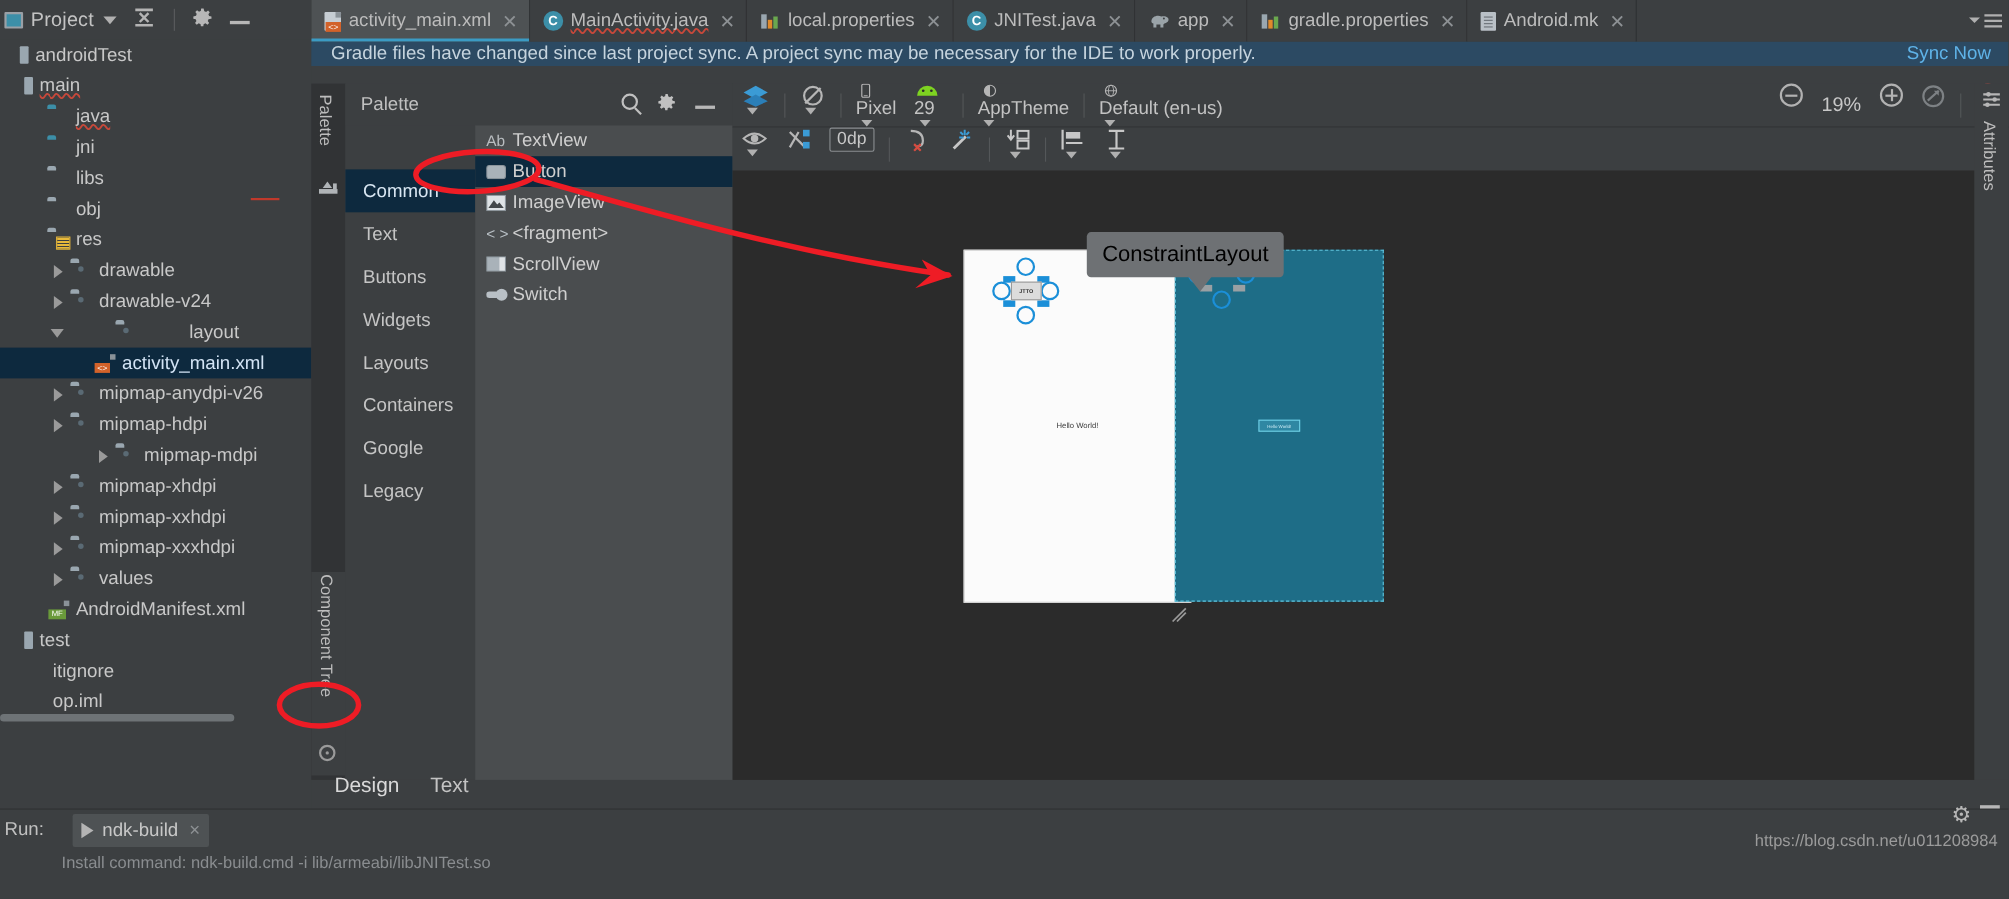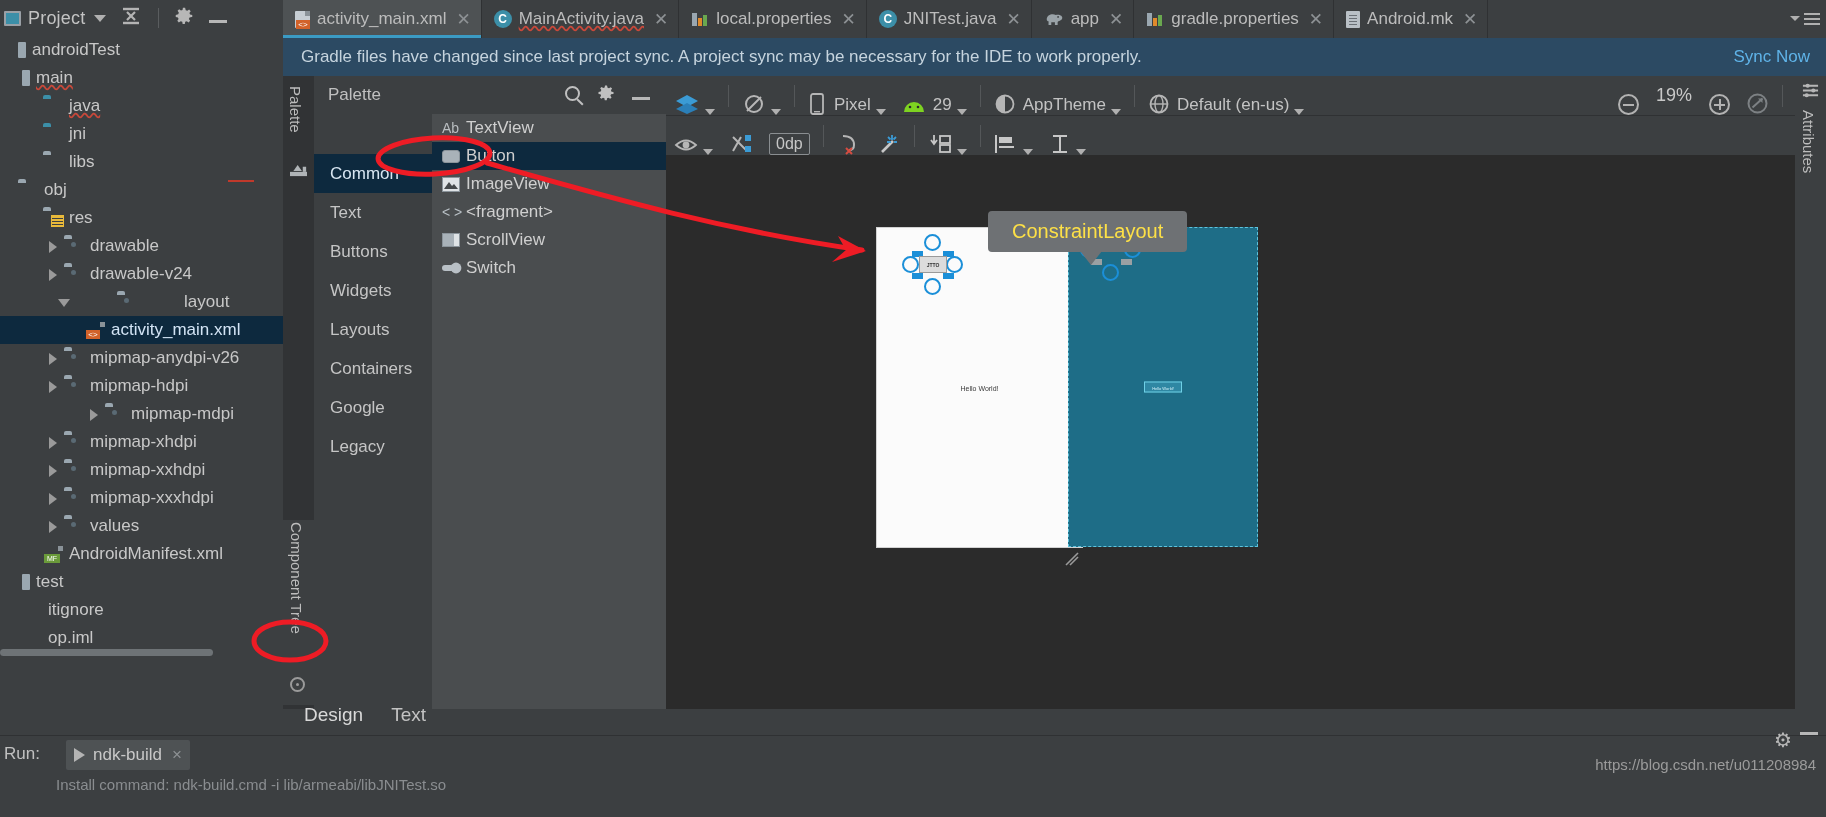--- a/index.html
+++ b/index.html
@@ -199,21 +199,21 @@
     box-shadow: 0 3px 0 #6a7076, 0 6px 0 #6a7076, 0 9px 0 #6a7076;
     background:#6a7076;
   }
   #tabbar-right {
     position:absolute; right: 4px; top: 0; height: 38px;
     display:flex; align-items:center; color:#b0b0b0; font-size:16px;
   }
 
   
   #syncbar {
-    position:absolute; left:283px; top:38px; right:0; height:38px;
+    position:absolute; left:283px; top:38px; right:0; height:22px;
     background:#2c4a63;
     display:flex; align-items:center;
     padding: 0 16px 0 18px;
   }
   #sync-msg { font-size: 17px; color: #c6d4de; flex: 1; }
   #sync-now { font-size: 17px; color: #5fb3e8; cursor: pointer; white-space: nowrap;}
 
   
   #palette-strip {
     position:absolute; left:283px; top:76px; width:31px; bottom:108px;
@@ -287,23 +287,24 @@
     background:#3c3f41;
     display:flex; align-items:center;
     border-bottom:1px solid #2f3133;
   }
   #dsn-toolbar2 {
     position:absolute; left:666px; top:116px; right:0; height:39px;
     background:#3c3f41;
     display:flex; align-items:center;
   }
   .tb-item {
-    display:flex; align-items:flex-end; padding: 0 8px;
+    display:flex; align-items:flex-start; padding: 0 8px;
     font-size:17px; color:#c3c3c3; height:100%;
     white-space:nowrap;
+    flex-direction:column;
   }
   .tb-sep { width:1px; height:22px; background:#545759; margin:0 5px; }
   .caret-sm {
     width:0;height:0;border-left:5px solid transparent;border-right:5px solid transparent;
     border-top:6px solid #b0b0b0; margin-left:5px;
   }
   .circ-btn {
     width:21px;height:21px;border:2px solid #b2b2b2;border-radius:50%;position:relative;
   }
   .circ-btn.minus::after{content:"";position:absolute;left:3px;top:8px;width:11px;border-top:2px solid #b2b2b2;}
@@ -363,22 +364,22 @@
   #sel-widget .corner {
     position:absolute; width:11px; height:6px; background:#1b8fd8;
   }
   #sel-widget .c-tl { left:10px; top:17px; }
   #sel-widget .c-tr { left:41px; top:17px; }
   #sel-widget .c-bl { left:10px; top:39px; }
   #sel-widget .c-br { left:41px; top:39px; }
   
   #cl-tooltip {
     position:absolute; left:322px; top:56px;
-    background:#6e7174; color:#fde047;
-    font-size:20px; padding:9px 24px; border-radius:4px;
+    background:#6e7174; color:#000000;
+    font-size:20px; padding:9px 14px; border-radius:4px;
     white-space:nowrap;
   }
   #cl-tooltip::after {
     content:""; position:absolute; left:92px; bottom:-13px;
     border-left:11px solid transparent; border-right:11px solid transparent;
     border-top:14px solid #6e7174;
   }
   
   .bh { position:absolute; width:17px; height:17px; border-radius:50%; border:2px solid #1b8fd8;}
   .bhr { position:absolute; width:11px; height:6px; background:#9aa0a3; }
@@ -497,21 +498,21 @@
           </span>
           <span class="tree-label">jni</span>
         </div>
         <div class="tree-row" style="padding-left: 25px;">
           <span class="twisty "></span>
           <span style="display: flex; align-items: center;">
             <span class="ic"><span class="ic-folder"></span></span>
           </span>
           <span class="tree-label">libs</span>
         </div>
-        <div class="tree-row" style="">
+        <div class="tree-row" style="padding-left: 25px;">
           <span class="twisty "></span>
           <span style="display: flex; align-items: center;">
             <span class="ic"><span class="ic-folder"></span></span>
           </span>
           <span class="tree-label">obj</span>
         </div>
         <div class="tree-row" style="padding-left: 25px;">
           <span class="twisty "></span>
           <span style="display: flex; align-items: center;">
             <span class="ic ic-folder-res"><span class="ic-folder"></span></span>
@@ -525,21 +526,21 @@
           </span>
           <span class="tree-label">drawable</span>
         </div>
         <div class="tree-row" style="padding-left: 46px;">
           <span class="twisty closed"></span>
           <span style="display: flex; align-items: center;">
             <span class="ic ic-folder-and"><span class="ic-folder"></span></span>
           </span>
           <span class="tree-label">drawable-v24</span>
         </div>
-        <div class="tree-row" style="padding-left: 58px; gap: 41px;">
+        <div class="tree-row" style="padding-left: 46px; gap: 41px;">
           <span class="twisty open"></span>
           <span style="display: flex; align-items: center;">
             <span class="ic ic-folder-and"><span class="ic-folder"></span></span>
           </span>
           <span class="tree-label">layout</span>
         </div>
         <div class="tree-row selected" style="padding-left: 67px;">
           <span class="twisty "></span>
           <span style="display: flex; align-items: center;">
             <span class="ic"><span class="ic-xml"></span></span>

